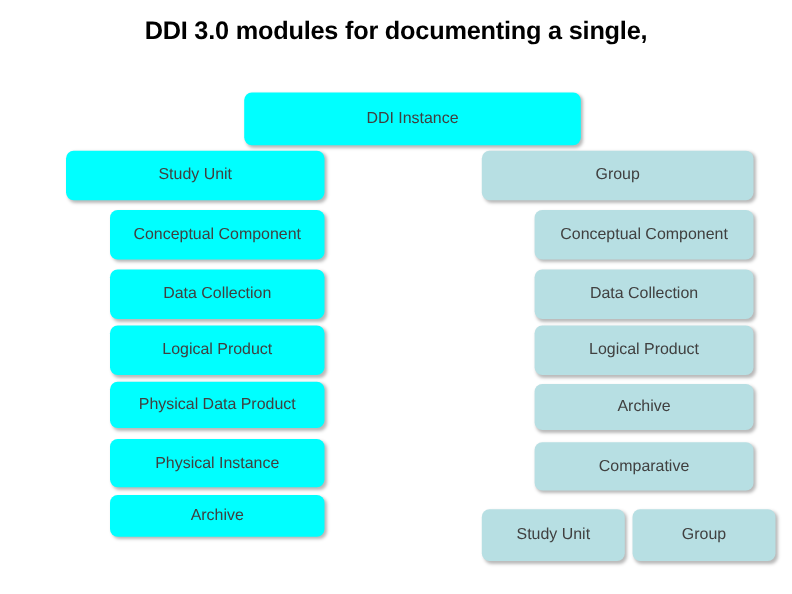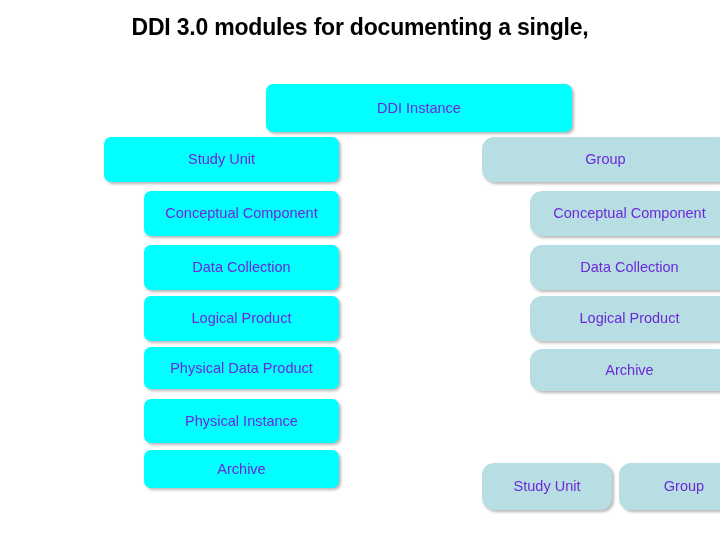--- a/index.html
+++ b/index.html
@@ -35,35 +35,33 @@
   .title .line {
     display: block;
   }
   .node {
     position: absolute;
     box-sizing: border-box;
     border-radius: 7px;
     display: flex;
     align-items: center;
     justify-content: center;
-    color: #6d28d9;
+    color: #404040;
     font-size: 14.5px;
     font-weight: normal;
     line-height: 1;
     text-align: center;
     white-space: nowrap;
     box-shadow: 2px 2px 3px rgba(0,0,0,0.28);
-    margin-left: 44px;
   }
   .node.cyan {
     background: #00ffff;
   }
   .node.pale {
     background: #b7dfe3;
-    border-radius: 12px;
   }
 </style>
 </head>
 <body>
 
 <div id="slide">
 
   <div class="title">
     <span class="line">DDI 3.0 modules for documenting a single,</span>
   </div>
@@ -88,18 +86,19 @@
   <div class="node pale" style="left:438px; top:137px; width:247px; height:45px;">Group</div>
 
   <div class="node pale" style="left:486px; top:191px; width:199px; height:45px;">Conceptual Component</div>
 
   <div class="node pale" style="left:486px; top:245px; width:199px; height:45px;">Data Collection</div>
 
   <div class="node pale" style="left:486px; top:296px; width:199px; height:45px;">Logical Product</div>
 
   <div class="node pale" style="left:486px; top:349px; width:199px; height:42px;">Archive</div>
 
+  <div class="node pale" style="left:486px; top:402px; width:199px; height:44px;">Comparative</div>
 
   <div class="node pale" style="left:438px; top:463px; width:130px; height:47px;">Study Unit</div>
 
   <div class="node pale" style="left:575px; top:463px; width:130px; height:47px;">Group</div>
 
 </div>
 
 </body></html>

